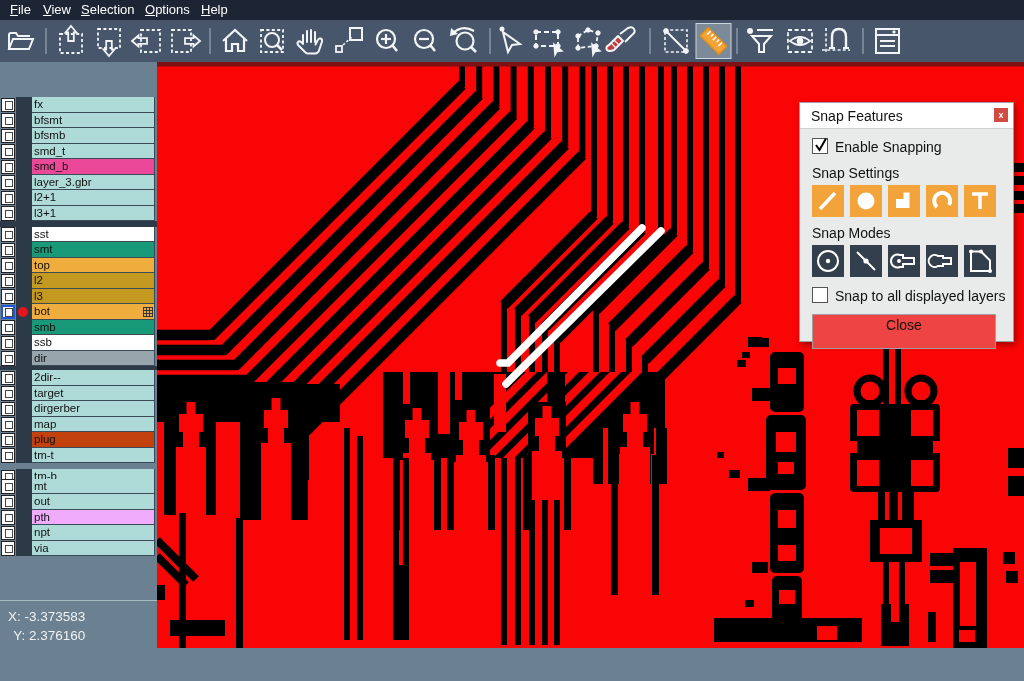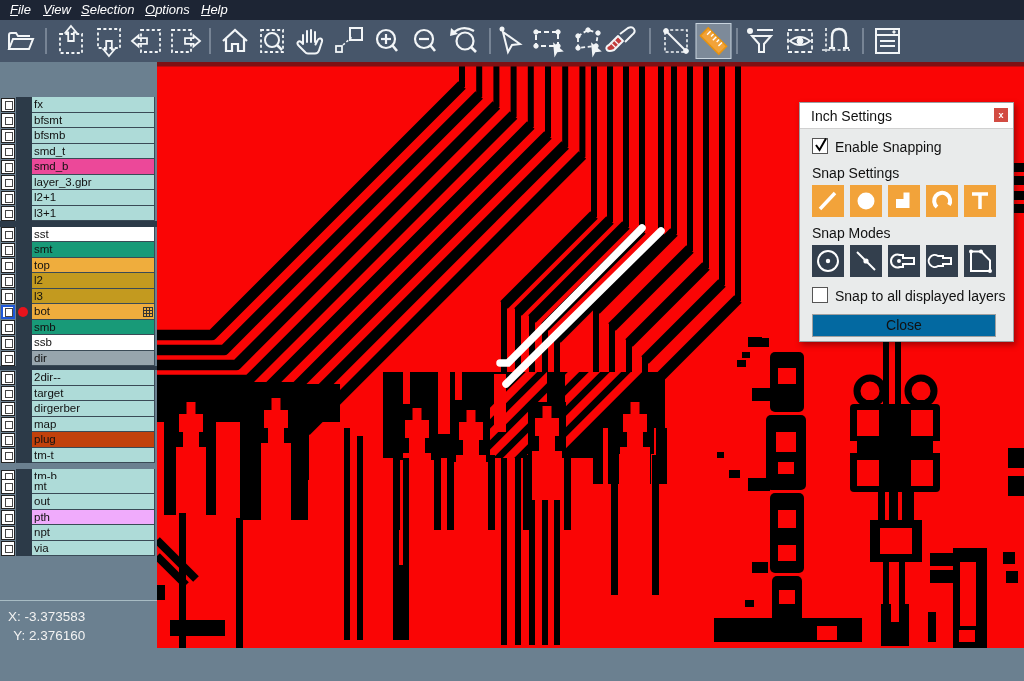--- a/index.html
+++ b/index.html
@@ -1,18 +1,18 @@
 <!DOCTYPE html>
 <html><head>
 <meta charset="utf-8">
 <style>
 * { margin:0; padding:0; box-sizing:border-box; }
 html,body { width:1024px; height:681px; overflow:hidden; font-family:"Liberation Sans", sans-serif; }
 #app { position:relative; width:1024px; height:681px; background:#6b8090; overflow:hidden; }
-#menubar { position:absolute; left:0; top:0; width:1024px; height:20px; background:#1d2534; color:#fff; font-size:13px;font-style:italic; }
+#menubar { position:absolute; left:0; top:0; width:1024px; height:20px; background:#1d2534; color:#fff; font-size:13px; }
 #menubar span { position:absolute; top:2px; }
 #menubar u { text-decoration:underline; }
 #toolbar { position:absolute; left:0; top:20px; width:1024px; height:42px; background:#47566a; }
 #sidebar { position:absolute; left:0; top:62px; width:157px; height:586px; background:#6b8090; }
 #steprow { position:absolute; left:0; top:0; width:157px; height:28px; color:#fff; font-size:13px; }
 #stepdd { position:absolute; left:33px; top:3px; width:120px; height:23px; background:#fbfbfb; border:1px solid #c8c8c8; color:#1a1a1a; font-size:13px; }
 .lrow { position:absolute; left:0; width:157px; height:15.5px; }
 .cbcell { position:absolute; left:1px; top:0.5px; width:14px; height:14.5px; background:#fff; border:1px solid #222; }
 .cb { position:absolute; left:2.5px; top:2.5px; width:8.5px; height:8.5px; border:1.2px solid #444; background:#fff; }
 .ncell { position:absolute; left:32px; top:0; width:123px; height:15.5px; font-size:11.5px; color:#111; line-height:15px; padding-left:2px; border-bottom:1px solid #3a4a56; border-right:1px solid #3a4a56; }
@@ -22,21 +22,21 @@
 #pcb { position:absolute; left:157px; top:62px; }
 #xy { position:absolute; left:8px; top:545px; color:#f2f2f2; font-size:13.5px; line-height:19px;text-align:right; }
 #bottombar { position:absolute; left:0; top:648px; width:1024px; height:33px; background:#2a3744; }
 #snap { position:absolute; left:799px; top:102px; width:215px; height:240px; background:#e9ebeb; border:1px solid #9aa0a3; box-shadow:2px 3px 6px rgba(0,0,0,.35); font-size:14px; color:#111; }
 #snaptitle { position:absolute; left:0; top:0; width:213px; height:26px; background:#fff; border-bottom:1px solid #d0d0d0; }
 #snaptitle b { position:absolute; left:11px; top:5px; font-weight:normal; font-size:14px; }
 #snapx { position:absolute; right:5px; top:5px; width:14px; height:14px; background:#d24b42; color:#fff; font-size:9px; text-align:center; line-height:14px; font-weight:bold; }
 .icbtn { position:absolute; width:32px; height:32px; }
 .orange { background:#f2a33a; }
 .navy { background:#333f4d; }
-#closebtn { position:absolute; left:12px; top:211px; width:184px; height:23px; background:#0369a1; border:1px solid #9f9f9f; text-align:center; line-height:21px; font-size:14px; }
+#closebtn { position:absolute; left:12px; top:211px; width:184px; height:35px; background:#ef4444; border:1px solid #9f9f9f; text-align:center; line-height:21px; font-size:14px; }
 .snaplabel { position:absolute; left:12px; font-size:14px; }
 .snapcb { position:absolute; left:12px; width:16px; height:16px; background:#fff; border:1px solid #555; }
 </style>
 </head>
 <body>
 <div id="app">
   <div id="pcb"><svg width="867" height="586" viewBox="157 62 867 586">
         <rect x="157" y="62" width="867" height="586" fill="#fa0505"></rect>
 <path d="M462.0,62 L462.0,87.0" fill="none" stroke="#000" stroke-width="6.0"></path>
 <path d="M479.2,62 L479.2,97.0" fill="none" stroke="#000" stroke-width="6.0"></path>
@@ -556,21 +556,21 @@
             <div class="cb"></div>
           </div>
           <div class="ncell" style="background:#aedbd8;color:#111">via</div>
         </div>
       </div>
     <div style="position:absolute;left:0;top:538px;width:157px;height:1px;background:#a8bcc4"></div>
       <div id="xy">X: -3.373583<br>Y: 2.376160</div>
   </div>
   <div id="snap">
     <div id="snaptitle">
-        <b>Inch Settings</b>
+        <b>Snap Features</b>
         <div id="snapx">x</div>
       </div>
     <div class="snapcb" style="top:35px"></div>
     <svg style="position:absolute;left:13px;top:34px;overflow:visible" width="20" height="20">
         <path d="M3,8 L6.5,13 L13,1.5" stroke="#000" stroke-width="2" fill="none"></path>
       </svg>
     <span class="snaplabel" style="left:35px;top:36px">Enable Snapping</span>
     <span class="snaplabel" style="top:62px">Snap Settings</span>
     <div class="icbtn orange" style="left:12px;top:82px"><svg width="32" height="32">
           <line x1="8" y1="24" x2="23" y2="8" stroke="#fff" stroke-width="3.5"></line>

